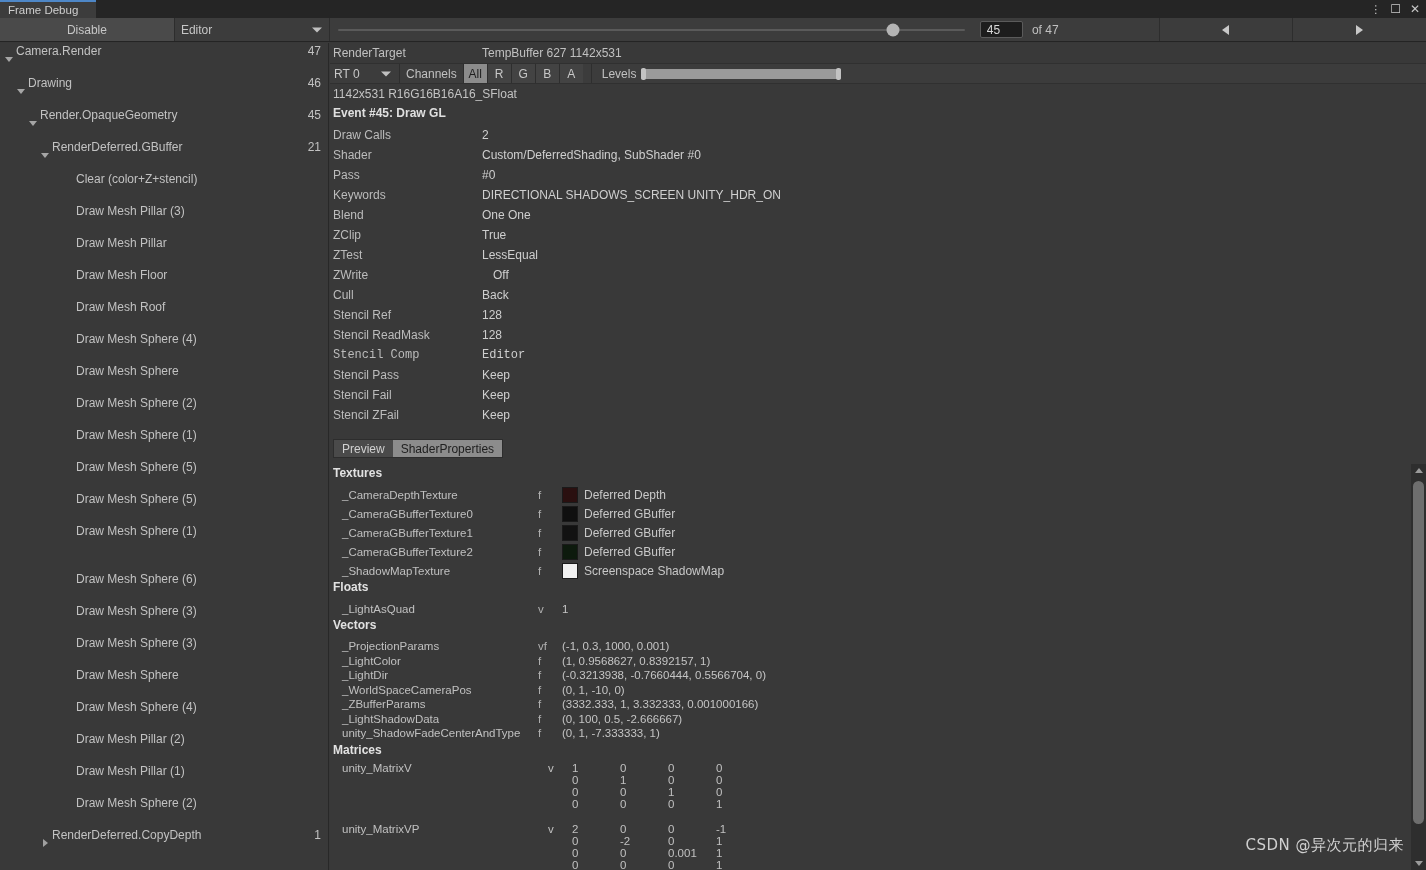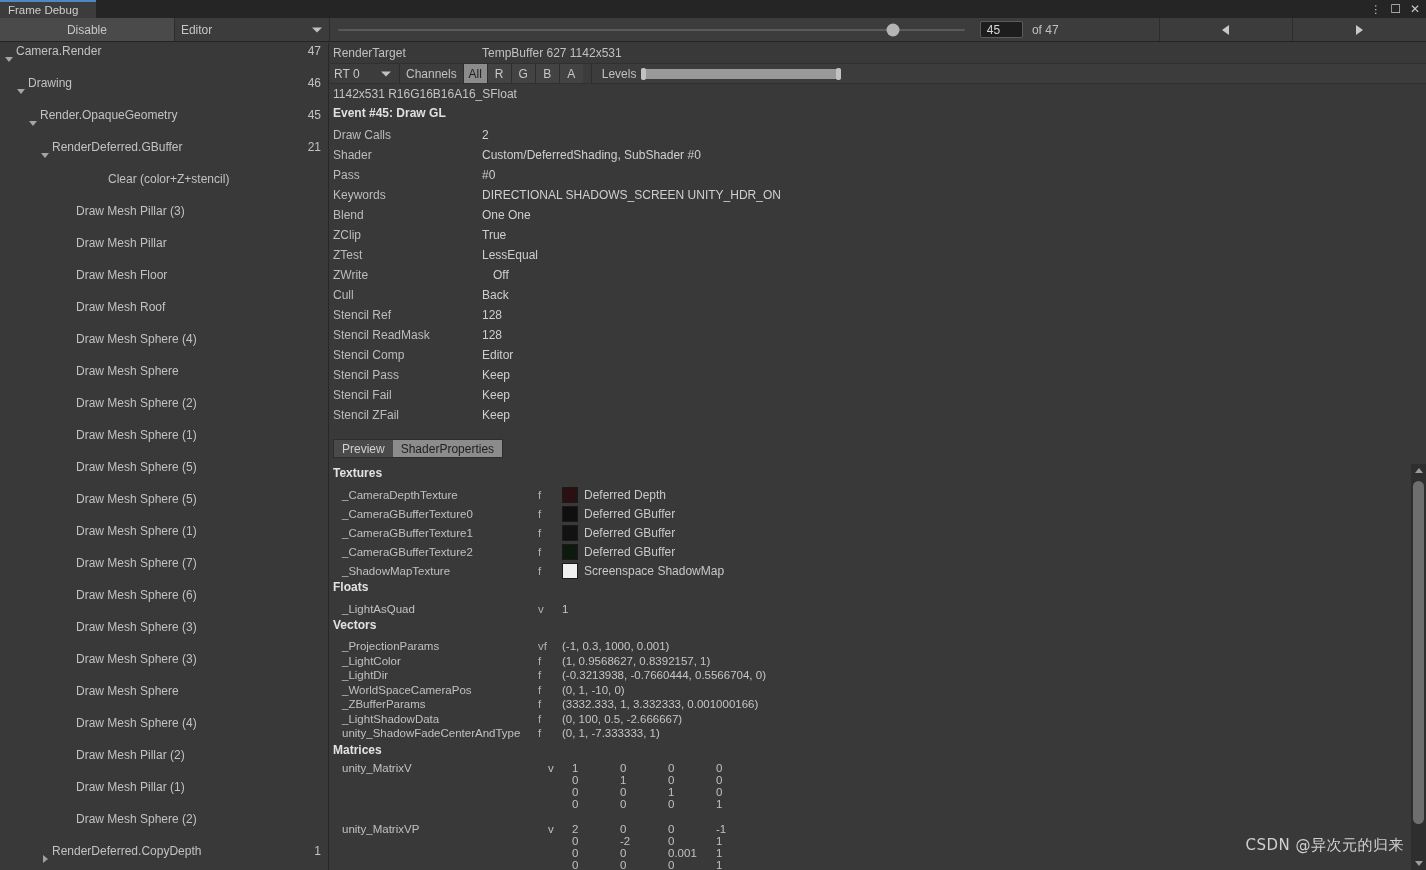--- a/index.html
+++ b/index.html
@@ -284,21 +284,21 @@
         <span class="tw down"></span>
         <span>Render.OpaqueGeometry</span>
         <span class="tcount">45</span>
       </div>
       <div class="trow" style="top: 48px;">
         <span style="flex: 0 0 40px;"></span>
         <span class="tw down"></span>
         <span>RenderDeferred.GBuffer</span>
         <span class="tcount">21</span>
       </div>
-      <div class="trow" style="top: 64px; margin-left: 32px;">
+      <div class="trow" style="top: 64px;">
         <span style="flex: 0 0 64px;"></span>
         <span class="tw "></span>
         <span>Clear (color+Z+stencil)</span>
       </div>
       <div class="trow" style="top: 80px;">
         <span style="flex: 0 0 64px;"></span>
         <span class="tw "></span>
         <span>Draw Mesh Pillar (3)</span>
       </div>
       <div class="trow" style="top: 96px; text-align: right;">
@@ -343,25 +343,20 @@
       </div>
       <div class="trow" style="top: 224px;">
         <span style="flex: 0 0 64px;"></span>
         <span class="tw "></span>
         <span>Draw Mesh Sphere (5)</span>
       </div>
       <div class="trow" style="top: 240px;">
         <span style="flex: 0 0 64px;"></span>
         <span class="tw "></span>
         <span>Draw Mesh Sphere (1)</span>
-      </div>
-      <div class="trow" style="top: 256px;">
-        <span style="flex: 0 0 64px;"></span>
-        <span class="tw "></span>
-        <span>Draw Mesh Sphere (7)</span>
       </div>
       <div class="trow" style="top: 272px;">
         <span style="flex: 0 0 64px;"></span>
         <span class="tw "></span>
         <span>Draw Mesh Sphere (6)</span>
       </div>
       <div class="trow" style="top: 288px;">
         <span style="flex: 0 0 64px;"></span>
         <span class="tw "></span>
         <span>Draw Mesh Sphere (3)</span>
@@ -484,21 +479,21 @@
           <span class="pv">Back</span>
         </div>
         <div class="proprow" style="top: 262px;">
           <span class="pk">Stencil Ref</span>
           <span class="pv">128</span>
         </div>
         <div class="proprow" style="top: 282px;">
           <span class="pk">Stencil ReadMask</span>
           <span class="pv">128</span>
         </div>
-        <div class="proprow" style="top: 302px;">
+        <div class="proprow" style="top: 302px; font-family: Liberation Mono, monospace;">
           <span class="pk">Stencil Comp</span>
           <span class="pv">Editor</span>
         </div>
         <div class="proprow" style="top: 322px;">
           <span class="pk">Stencil Pass</span>
           <span class="pv">Keep</span>
         </div>
         <div class="proprow" style="top: 342px;">
           <span class="pk">Stencil Fail</span>
           <span class="pv">Keep</span>

